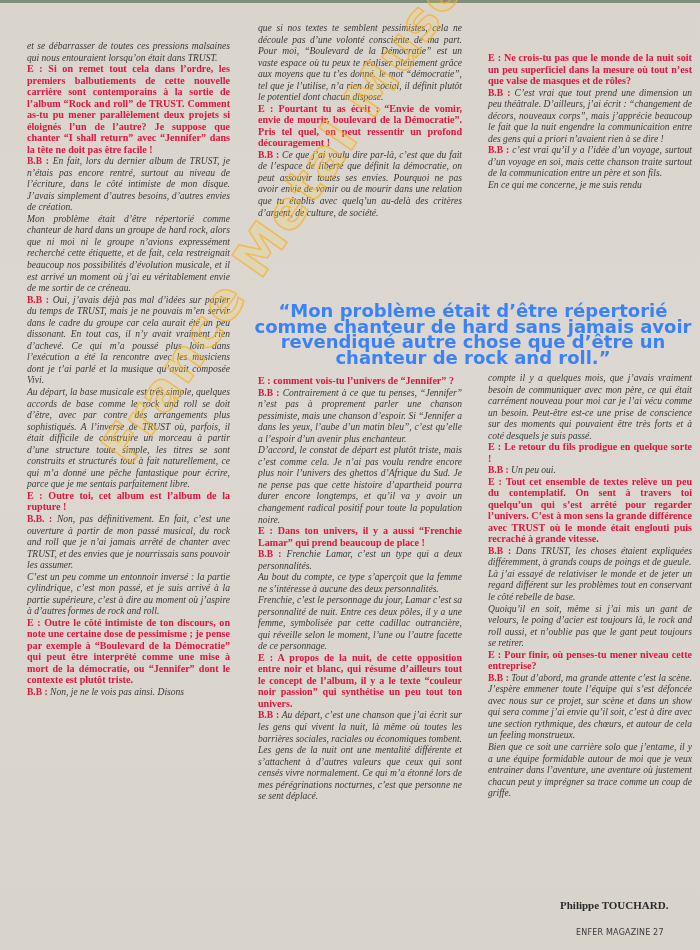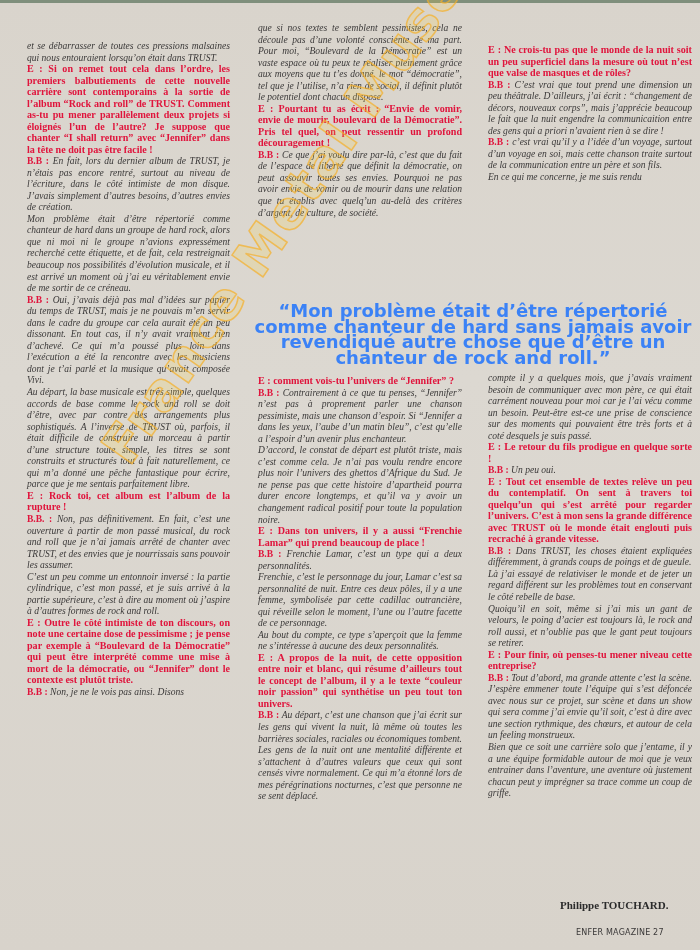--- a/index.html
+++ b/index.html
@@ -9,21 +9,21 @@
     font-family: "Liberation Serif", serif;
   }
   .top-edge { position:absolute; left:0; top:0; width:700px; height:3px; background:#7f8f7c; }
   .col {
     position:absolute; font-size:9.55px; line-height:11.55px; color:#3a3838;
     text-align:justify;
   }
   #c1 { left:27px; top:40px; width:203px; }
   #c2 { left:258px; top:22px; width:204px; }
   #c2b { left:258px; top:375px; width:204px; }
-  #c3 { left:488px; top:44px; width:204px; }
+  #c3 { left:488px; top:52px; width:204px; }
   #c3b { left:488px; top:372px; width:204px; }
   .p { margin:0; font-style:italic; text-align:justify; }
   .q { margin:0; font-weight:bold; color:#e0143c; font-size:10.1px; line-height:11.5px; font-style:normal; text-align:justify; }
   .bb { font-weight:bold; color:#e0143c; font-style:normal; }
   .pull {
     position:absolute; left:248px; top:303px; width:450px;
     text-align:center; font-family:"DejaVu Sans", sans-serif; font-weight:bold;
     color:#3b82f6; font-size:18px; line-height:15.5px;
   }
   .sig { position:absolute; left:560px; top:899px; font-weight:bold; font-size:11px; color:#2b2b2b; }
@@ -40,21 +40,21 @@
 
 <div class="top-edge"></div>
 
 <div class="col" id="c1">
     <p class="p">et se débarrasser de toutes ces pressions malsaines qui nous entouraient lorsqu’on était dans TRUST.</p>
     <p class="q">E : Si on remet tout cela dans l’ordre, les premiers balbutiements de cette nouvelle carrière sont contemporains à la sortie de l’album “Rock and roll” de TRUST. Comment as-tu pu mener parallèlement deux projets si éloignés l’un de l’autre? Je suppose que chanter “I shall return” avec “Jennifer” dans la tête ne doit pas être facile !</p>
     <p class="p"><span class="bb">B.B :</span><span> En fait, lors du dernier album de TRUST, je n’étais pas encore rentré, surtout au niveau de l’écriture, dans le côté intimiste de mon disque. J’avais simplement d’autres besoins, d’autres envies de création.</span></p>
     <p class="p">Mon problème était d’être répertorié comme chanteur de hard dans un groupe de hard rock, alors que ni moi ni le groupe n’avions expressément recherché cette étiquette, et de fait, cela restreignait beaucoup nos possibilités d’évolution musicale, et il est arrivé un moment où j’ai eu véritablement envie de me sortir de ce créneau.</p>
     <p class="p"><span class="bb">B.B :</span><span> Oui, j’avais déjà pas mal d’idées sur papier du temps de TRUST, mais je ne pouvais m’en servir dans le cadre du groupe car cela aurait été un peu dissonant. En tout cas, il n’y avait vraiment rien d’achevé. Ce qui m’a poussé plus loin dans l’exécution a été la rencontre avec les musiciens dont je t’ai parlé et la musique qu’avait composée Vivi.</span></p>
     <p class="p">Au départ, la base musicale est très simple, quelques accords de base comme le rock and roll se doit d’être, avec par contre des arrangements plus sophistiqués. A l’inverse de TRUST où, parfois, il était difficile de construire un morceau à partir d’une structure toute simple, les titres se sont construits et structurés tout à fait naturellement, ce qui m’a donné une pêche fantastique pour écrire, parce que je me sentais parfaitement libre.</p>
-    <p class="q">E : Rock toi, cet album est l’album de la rupture !</p>
+    <p class="q">E : Outre toi, cet album est l’album de la rupture !</p>
     <p class="p"><span class="bb">B.B. :</span><span> Non, pas définitivement. En fait, c’est une ouverture à partir de mon passé musical, du rock and roll que je n’ai jamais arrêté de chanter avec TRUST, et des envies que je nourrissais sans pouvoir les assumer.</span></p>
     <p class="p">C’est un peu comme un entonnoir inversé : la partie cylindrique, c’est mon passé, et je suis arrivé à la partie supérieure, c’est à dire au moment où j’aspire à d’autres formes de rock and roll.</p>
     <p class="q">E : Outre le côté intimiste de ton discours, on note une certaine dose de pessimisme ; je pense par exemple à “Boulevard de la Démocratie” qui peut être interprété comme une mise à mort de la démocratie, ou “Jennifer” dont le contexte est plutôt triste.</p>
     <p class="p"><span class="bb">B.B :</span><span> Non, je ne le vois pas ainsi. Disons</span></p>
   </div>
 <div class="col" id="c2">
     <p class="p">que si nos textes te semblent pessimistes, cela ne découle pas d’une volonté consciente de ma part. Pour moi, “Boulevard de la Démocratie” est un vaste espace où tu peux te réaliser pleinement grâce aux moyens que tu t’es donné. le mot “démocratie”, tel que je l’utilise, n’a rien de social, il définit plutôt le potentiel dont chacun dispose.</p>
     <p class="q">E : Pourtant tu as écrit : “Envie de vomir, envie de mourir, boulevard de la Démocratie”. Pris tel quel, on peut ressentir un profond découragement !</p>
     <p class="p"><span class="bb">B.B :</span><span> Ce que j’ai voulu dire par-là, c’est que du fait de l’espace de liberté que définit la démocratie, on peut assouvir toutes ses envies. Pourquoi ne pas avoir envie de vomir ou de mourir dans une relation que tu établis avec quelq’un au-delà des critères d’argent, de culture, de société.</span></p>
   </div>
@@ -66,22 +66,22 @@
   </div>
 
 <div class="pull">“Mon problème était d’être répertorié comme chanteur de hard sans jamais avoir revendiqué autre chose que d’être un chanteur de rock and roll.”</div>
 
 <div class="col" id="c2b">
     <p class="q">E : comment vois-tu l’univers de “Jennifer” ?</p>
     <p class="p"><span class="bb">B.B :</span><span> Contrairement à ce que tu penses, “Jennifer” n’est pas à proprement parler une chanson pessimiste, mais une chanson d’espoir. Si “Jennifer a dans les yeux, l’aube d’un matin bleu”, c’est qu’elle a l’espoir d’un avenir plus enchanteur.</span></p>
     <p class="p">D’accord, le constat de départ est plutôt triste, mais c’est comme cela. Je n’ai pas voulu rendre encore plus noir l’univers des ghettos d’Afrique du Sud. Je ne pense pas que cette histoire d’apartheid pourra durer encore longtemps, et qu’il va y avoir un changement radical positif pour toute la population noire.</p>
     <p class="q">E : Dans ton univers, il y a aussi “Frenchie Lamar” qui prend beaucoup de place !</p>
     <p class="p"><span class="bb">B.B :</span><span> Frenchie Lamar, c’est un type qui a deux personnalités.</span></p>
+    <p class="p">Au bout du compte, ce type s’aperçoit que la femme ne s’intéresse à aucune des deux personnalités.</p>
     <p class="p">Frenchie, c’est le personnage du jour, Lamar c’est sa personnalité de nuit. Entre ces deux pôles, il y a une femme, symbolisée par cette cadillac outrancière, qui réveille selon le moment, l’une ou l’autre facette de ce personnage.</p>
-    <p class="p">Au bout du compte, ce type s’aperçoit que la femme ne s’intéresse à aucune des deux personnalités.</p>
     <p class="q">E : A propos de la nuit, de cette opposition entre noir et blanc, qui résume d’ailleurs tout le concept de l’album, il y a le texte “couleur noir passion” qui synthétise un peu tout ton univers.</p>
     <p class="p"><span class="bb">B.B :</span><span> Au départ, c’est une chanson que j’ai écrit sur les gens qui vivent la nuit, là même où toutes les barrières sociales, raciales ou économiques tombent. Les gens de la nuit ont une mentalité différente et s’attachent à d’autres valeurs que ceux qui sont censés vivre normalement. Ce qui m’a étonné lors de mes pérégrinations nocturnes, c’est que personne ne se sent déplacé.</span></p>
   </div>
 <div class="col" id="c3b">
     <p class="p">compte il y a quelques mois, que j’avais vraiment besoin de communiquer avec mon père, ce qui était carrément nouveau pour moi car je l’ai vécu comme un besoin. Peut-être est-ce une prise de conscience sur des moments qui pouvaient être très forts et à coté desquels je suis passé.</p>
     <p class="q">E : Le retour du fils prodigue en quelque sorte !</p>
     <p class="p"><span class="bb">B.B :</span><span> Un peu oui.</span></p>
     <p class="q">E : Tout cet ensemble de textes relève un peu du contemplatif. On sent à travers toi quelqu’un qui s’est arrêté pour regarder l’univers. C’est à mon sens la grande différence avec TRUST où le monde était englouti puis recraché à grande vitesse.</p>
     <p class="p"><span class="bb">B.B :</span><span> Dans TRUST, les choses étaient expliquées différemment, à grands coups de poings et de gueule.</span></p>
     <p class="p">Là j’ai essayé de relativiser le monde et de jeter un regard différent sur les problèmes tout en conservant le côté rebelle de base.</p>

